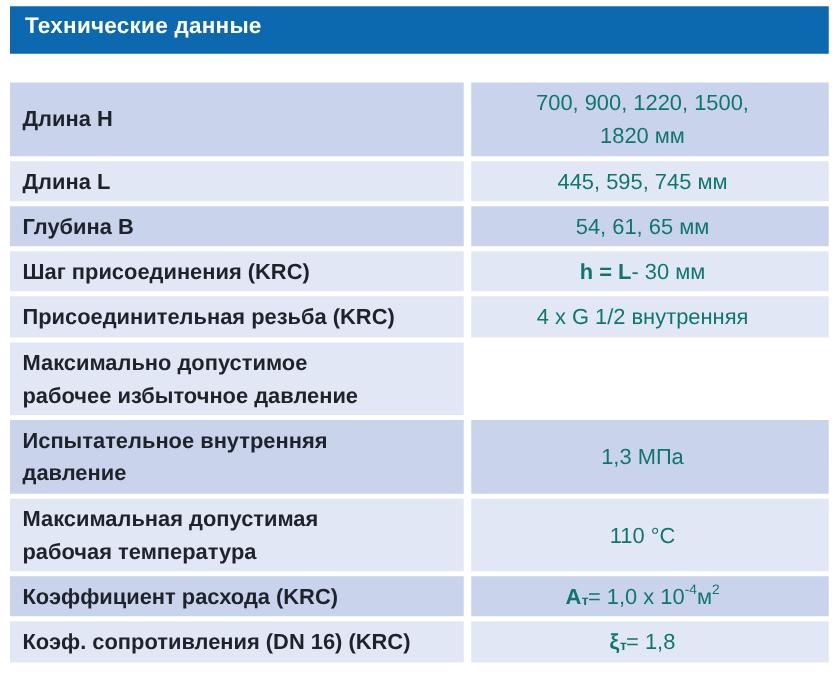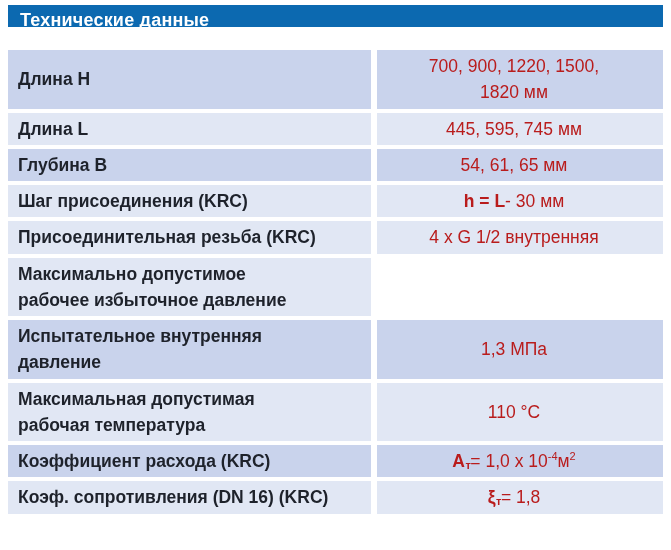--- a/index.html
+++ b/index.html
@@ -12,21 +12,21 @@
     overflow: hidden;
   }
   .page {
     width: 655px;
     margin: 0 8px;
     padding-top: 5px;
   }
   .title-bar {
     background: #0c69b0;
     color: #ffffff;
-    height: 22px;
+    height: 38px;
     line-height: 30px;
     font-size: 18px;
     font-weight: bold;
     padding-left: 12px;
     box-sizing: border-box;
     letter-spacing: 0.2px;
   }
   .spec-table {
     margin-top: 23px;
     display: flex;
@@ -53,21 +53,21 @@
     color: #1e222b;
     font-weight: bold;
     padding-left: 10px;
     padding-right: 6px;
     white-space: pre-line;
     justify-content: flex-start;
     text-align: left;
   }
   .value-cell {
     flex: 1 1 auto;
-    color: #b91c1c;
+    color: #0f766e;
     justify-content: center;
     text-align: center;
     white-space: pre-line;
     padding-left: 4px;
     padding-right: 16px;
   }
   .value-cell .b { font-weight: bold; }
   .value-cell sub {
     font-size: 11px;
     line-height: 0;

